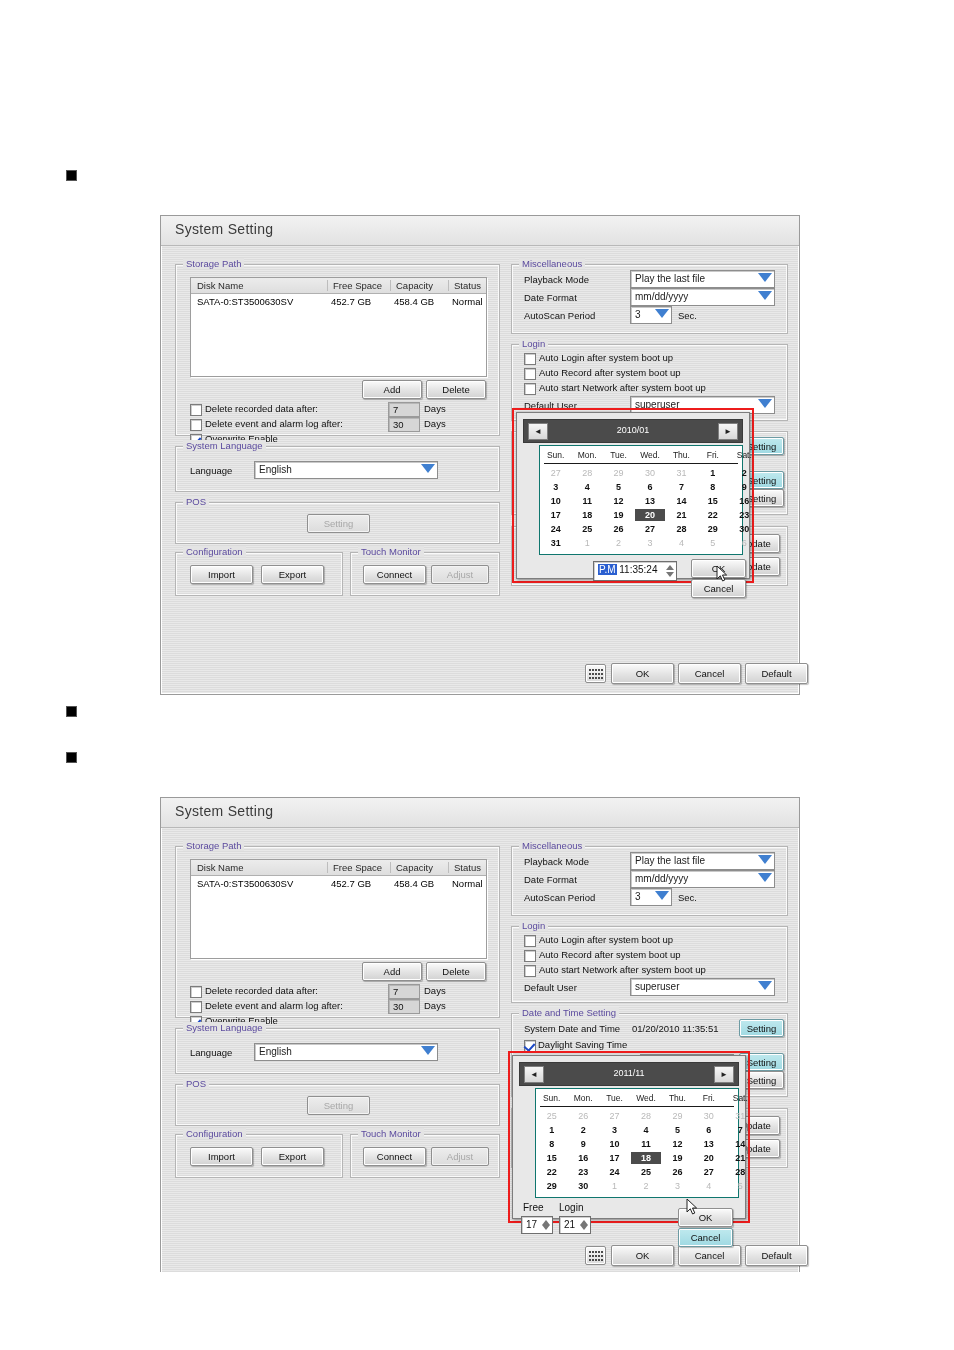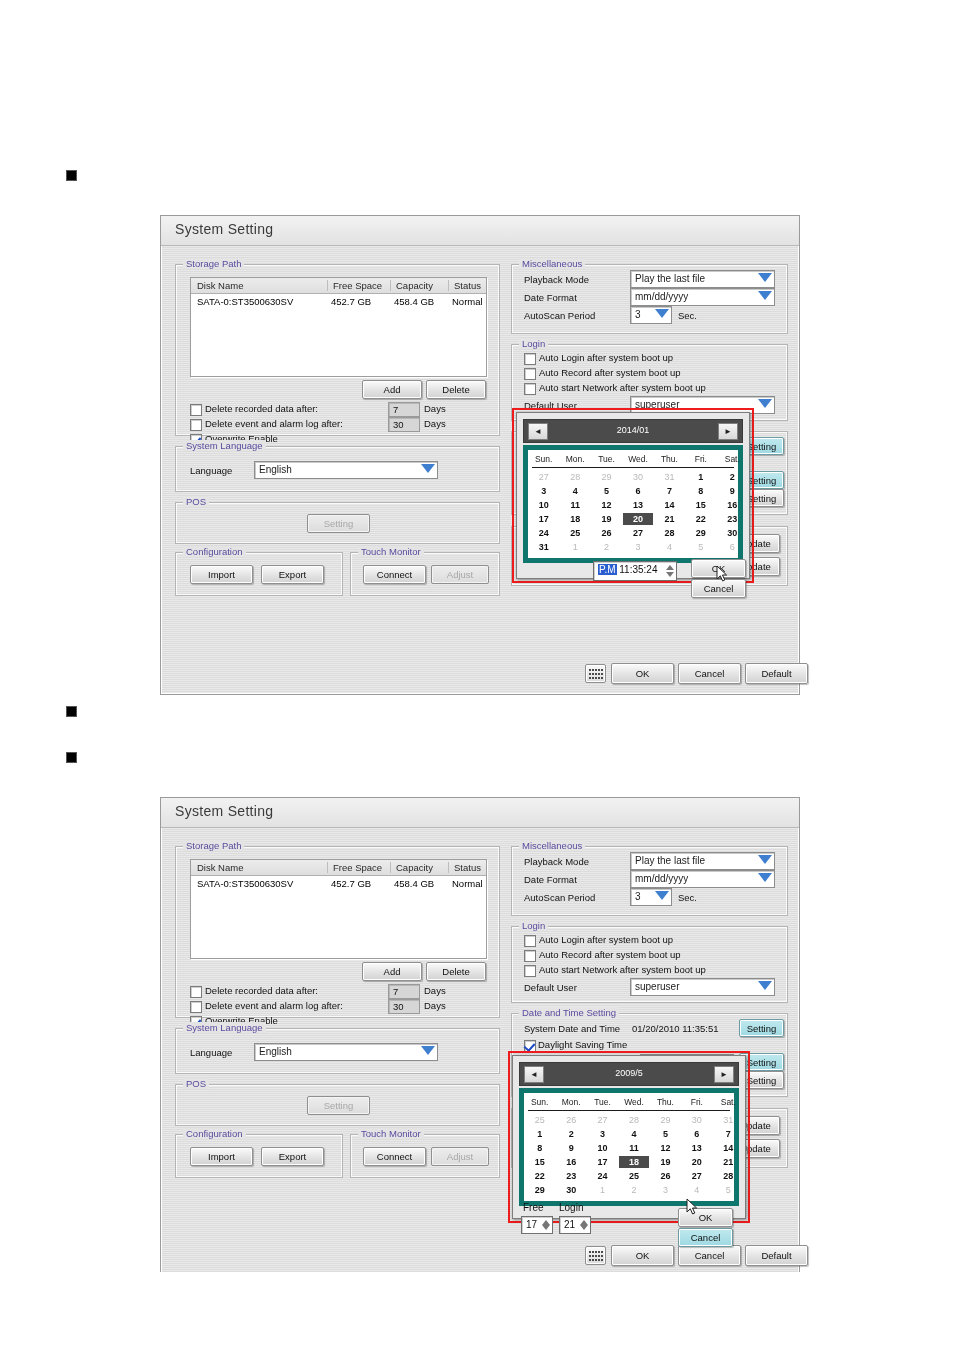--- a/index.html
+++ b/index.html
@@ -130,21 +130,21 @@
   }
   .cal-hd .t{position:absolute;left:0;right:0;top:5px;text-align:center;
              font-size:9px;color:#ffffff;}
   .navb{
     position:absolute;top:3px;width:18px;height:15px;
     background:linear-gradient(to bottom,#f6f6f6,#d8d8d8);
     border:1px solid #7f7f7f;
     display:flex;align-items:center;justify-content:center;
     font-size:8px;color:#222;
   }
-  .cal-grid{position:absolute;left:6px;right:6px;background:#ffffff;border:5px solid #0f766e;}
+  .cal-grid{position:absolute;left:22px;right:6px;background:#ffffff;border:1px solid #0f766e;}
   .cal-grid .dow{position:absolute;font-size:8.5px;color:#222;text-align:center;width:30px;}
   .cal-grid .hr{position:absolute;height:1px;background:#1a1a1a;}
   .cal-grid .d{position:absolute;font-size:9px;color:#111;text-align:center;width:30px;font-weight:bold;}
   .cal-grid .d.dim{color:#b9b9b9;font-weight:normal;}
   .cal-grid .d.sel{background:#4b4b4b;color:#ffffff;}
 
   .spin{
     position:absolute;background:#fff;border:1px solid #6f6f6f;
     box-shadow:inset 1px 1px 0 #cfcfcf;
   }
@@ -465,21 +465,21 @@
         <div class="btn" style="left: 450px; top: 417px; width: 61px; height: 19px;">OK</div>
         <div class="btn" style="left: 517px; top: 417px; width: 61px; height: 19px;">Cancel</div>
         <div class="btn" style="left: 584px; top: 417px; width: 61px; height: 19px;">Default</div>
       </div>
   </div>
 
 <div class="redbox" style="left: 512px; top: 408px; width: 238px; height: 171px;"></div>
     <div class="cal" style="left: 516px; top: 412px; width: 232px; height: 165px;">
       <div class="cal-hd">
         <div class="navb" style="left: 4px;">◄</div>
-        <div class="t">2014/01</div>
+        <div class="t">2010/01</div>
         <div class="navb" style="right: 4px;">►</div>
       </div>
       <div class="cal-grid" style="top: 32px; height: 108px;">
         <div class="dow" style="left: 0.714286px; top: 4px;">Sun.</div>
         <div class="dow" style="left: 32.1429px; top: 4px;">Mon.</div>
         <div class="dow" style="left: 63.5714px; top: 4px;">Tue.</div>
         <div class="dow" style="left: 95px; top: 4px;">Wed.</div>
         <div class="dow" style="left: 126.429px; top: 4px;">Thu.</div>
         <div class="dow" style="left: 157.857px; top: 4px;">Fri.</div>
         <div class="dow" style="left: 189.286px; top: 4px;">Sat.</div>
@@ -532,21 +532,21 @@
         <span class="up"></span>
         <span class="dn"></span>
       </div>
       <div class="btn" style="left: 174px; top: 146px; width: 53px; height: 17px;">OK</div>
       <div class="btn" style="left: 174px; top: 166px; width: 53px; height: 17px;">Cancel</div>
     </div>
     <div class="redbox" style="left: 508px; top: 1051px; width: 238px; height: 168px;"></div>
     <div class="cal" style="left: 512px; top: 1055px; width: 232px; height: 162px;">
       <div class="cal-hd">
         <div class="navb" style="left: 4px;">◄</div>
-        <div class="t">2009/5</div>
+        <div class="t">2011/11</div>
         <div class="navb" style="right: 4px;">►</div>
       </div>
       <div class="cal-grid" style="top: 32px; height: 108px;">
         <div class="dow" style="left: 0.714286px; top: 4px;">Sun.</div>
         <div class="dow" style="left: 32.1429px; top: 4px;">Mon.</div>
         <div class="dow" style="left: 63.5714px; top: 4px;">Tue.</div>
         <div class="dow" style="left: 95px; top: 4px;">Wed.</div>
         <div class="dow" style="left: 126.429px; top: 4px;">Thu.</div>
         <div class="dow" style="left: 157.857px; top: 4px;">Fri.</div>
         <div class="dow" style="left: 189.286px; top: 4px;">Sat.</div>

